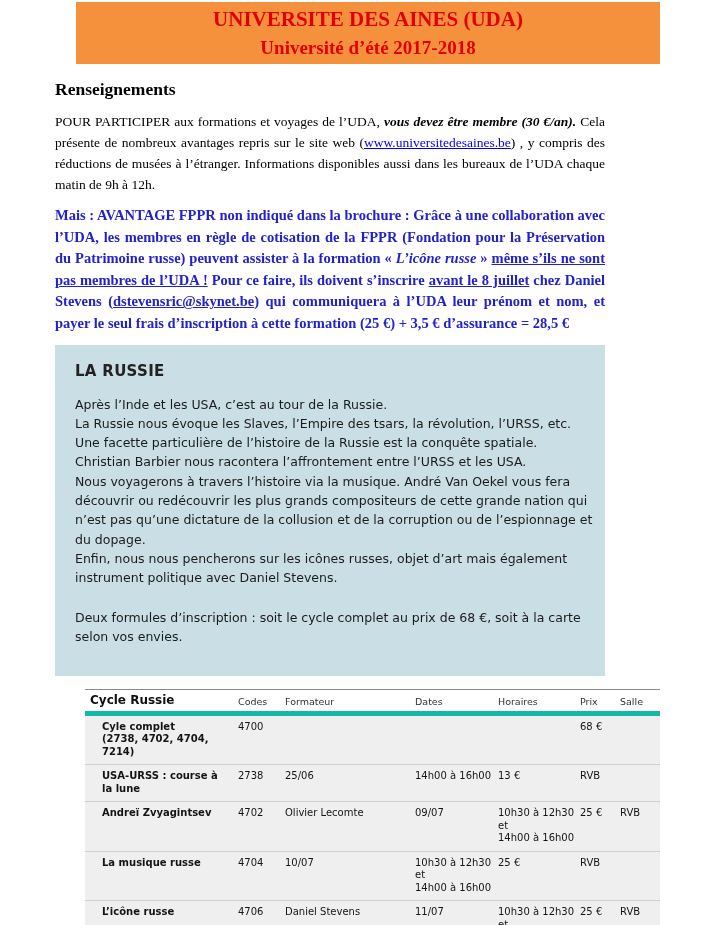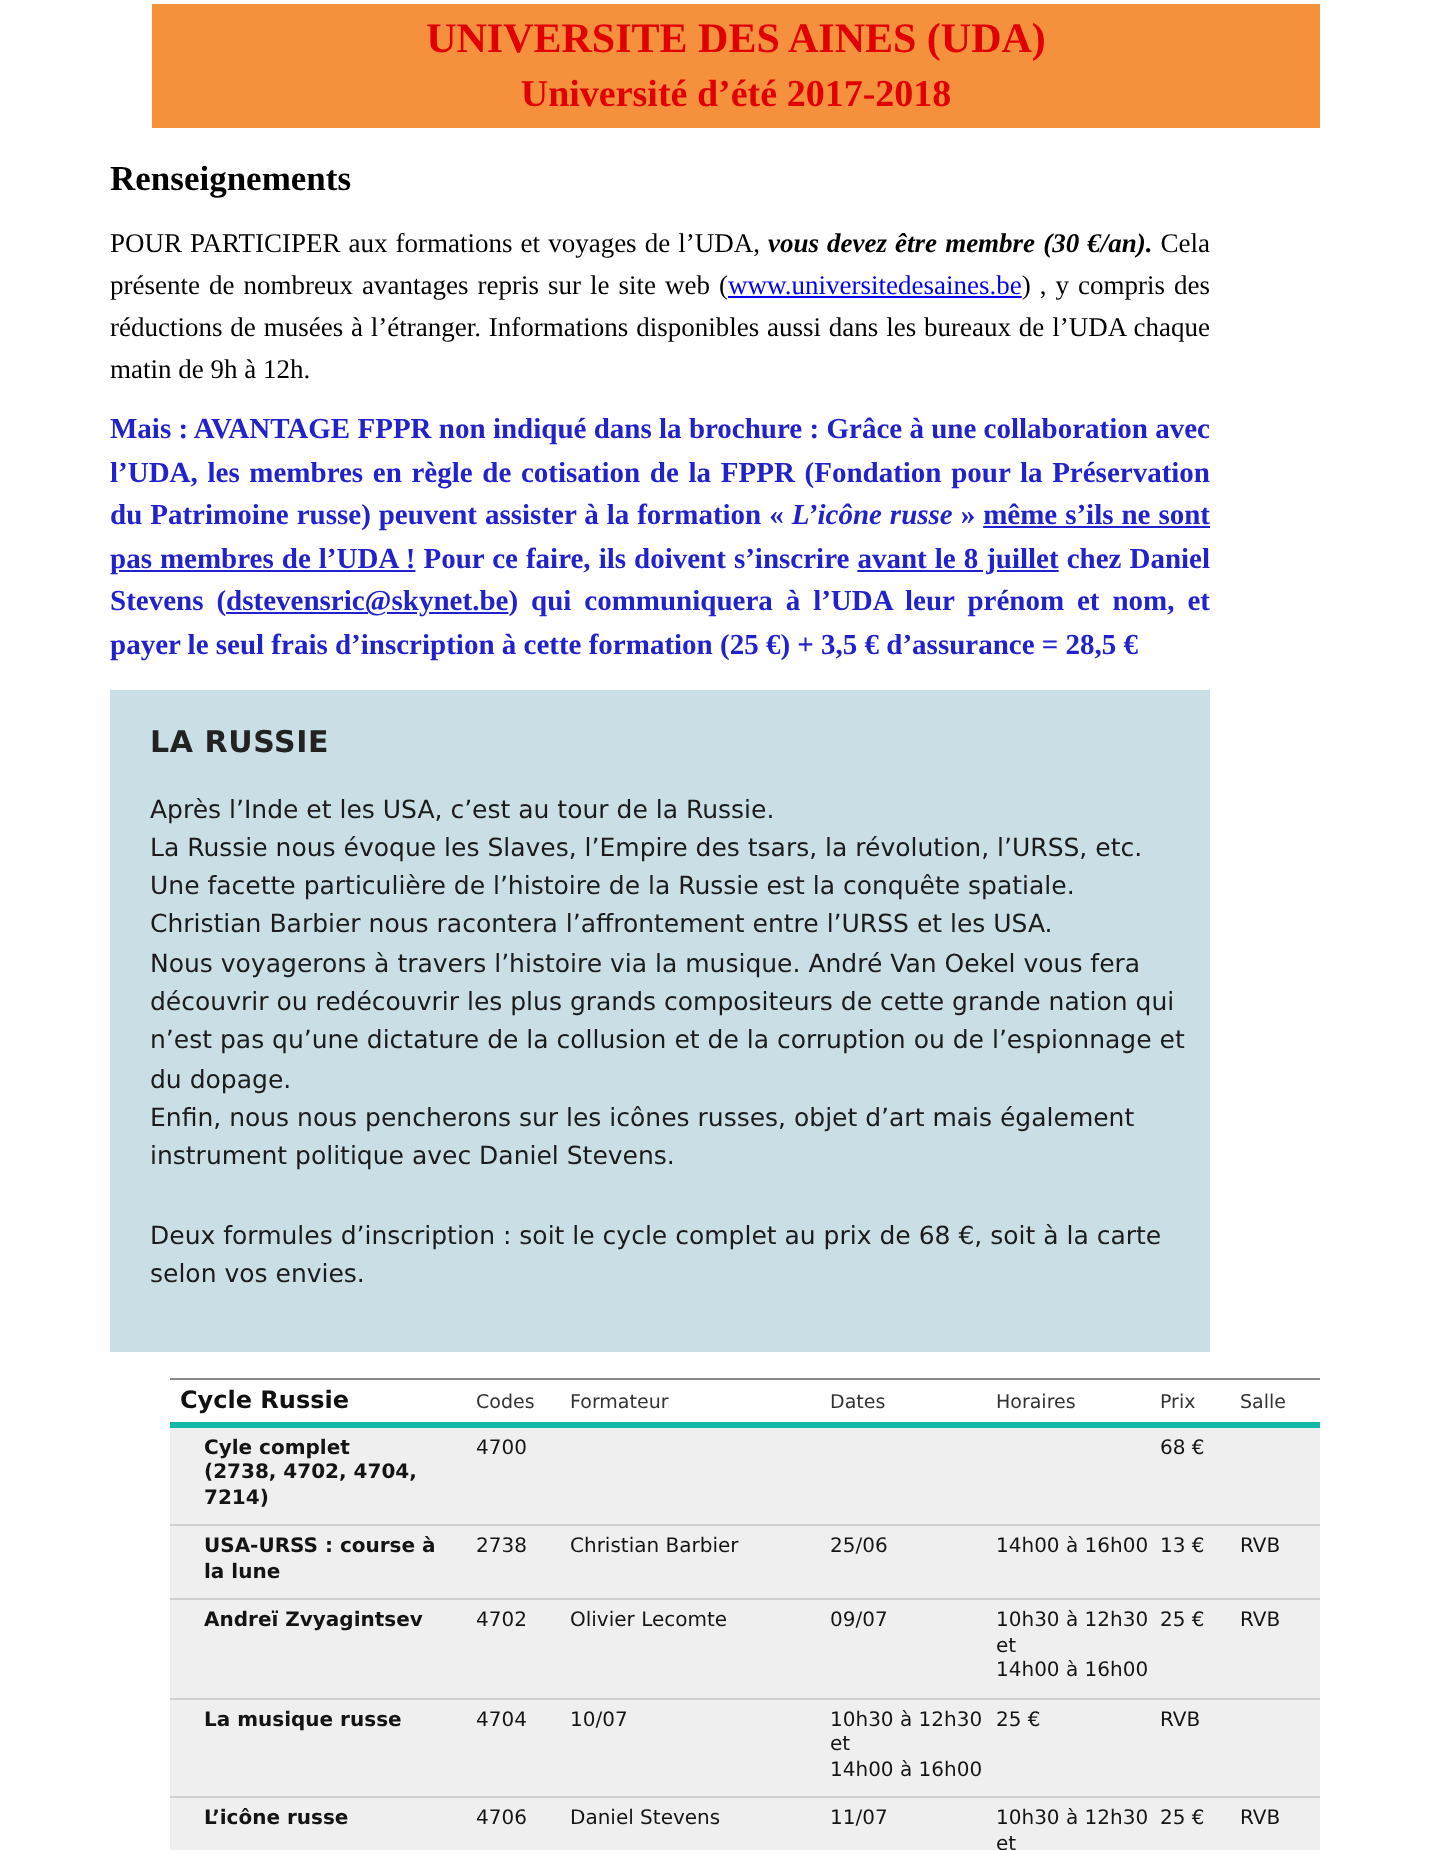--- a/index.html
+++ b/index.html
@@ -91,21 +91,21 @@
     margin: 13px 0 0 30px;
     width: 620px;
     font-family: "DejaVu Sans", sans-serif;
   }
   .thead, .trow {
     display: grid;
     grid-template-columns: 153px 47px 130px 83px 82px 40px 85px;
   }
   .thead {
     border-top: 1px solid #8a8a8a;
-    border-bottom: 3px solid #14b8a6;
+    border-bottom: 5px solid #14b8a6;
     align-items: end;
     padding: 3px 0 4px 0;
     background: #ffffff;
   }
   .t-title { font-size: 12px; font-weight: bold; padding-left: 5px; color: #111; }
   .t-h { font-size: 9.5px; color: #333; }
   .trow {
     background: var(--row_bg, #EFEFEF);
     border-bottom: 1px solid #cfcfcf;
     padding: 5px 0 6px 0;
@@ -171,21 +171,20 @@
         <div class="c">68 €</div>
         <div class="c"></div>
       </div>
 
       <div class="trow">
         <div class="c namec">
           <div>USA-URSS : course à la lune</div>
           <div></div>
         </div>
         <div class="c">2738</div>
-        <div class="c">Christian Barbier</div>
         <div class="c">25/06</div>
         <div class="c">
           <div>14h00 à 16h00</div>
           <div></div>
         </div>
         <div class="c">13 €</div>
         <div class="c">RVB</div>
       </div>
 
       <div class="trow">

